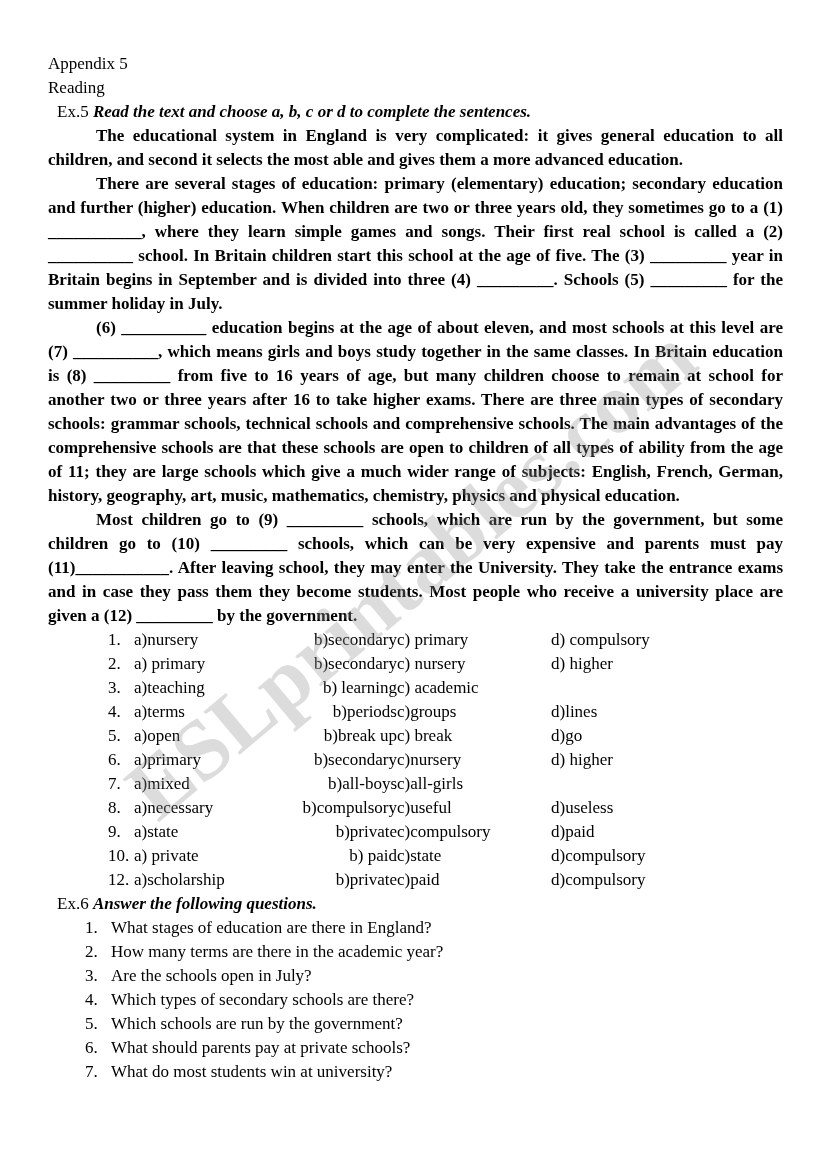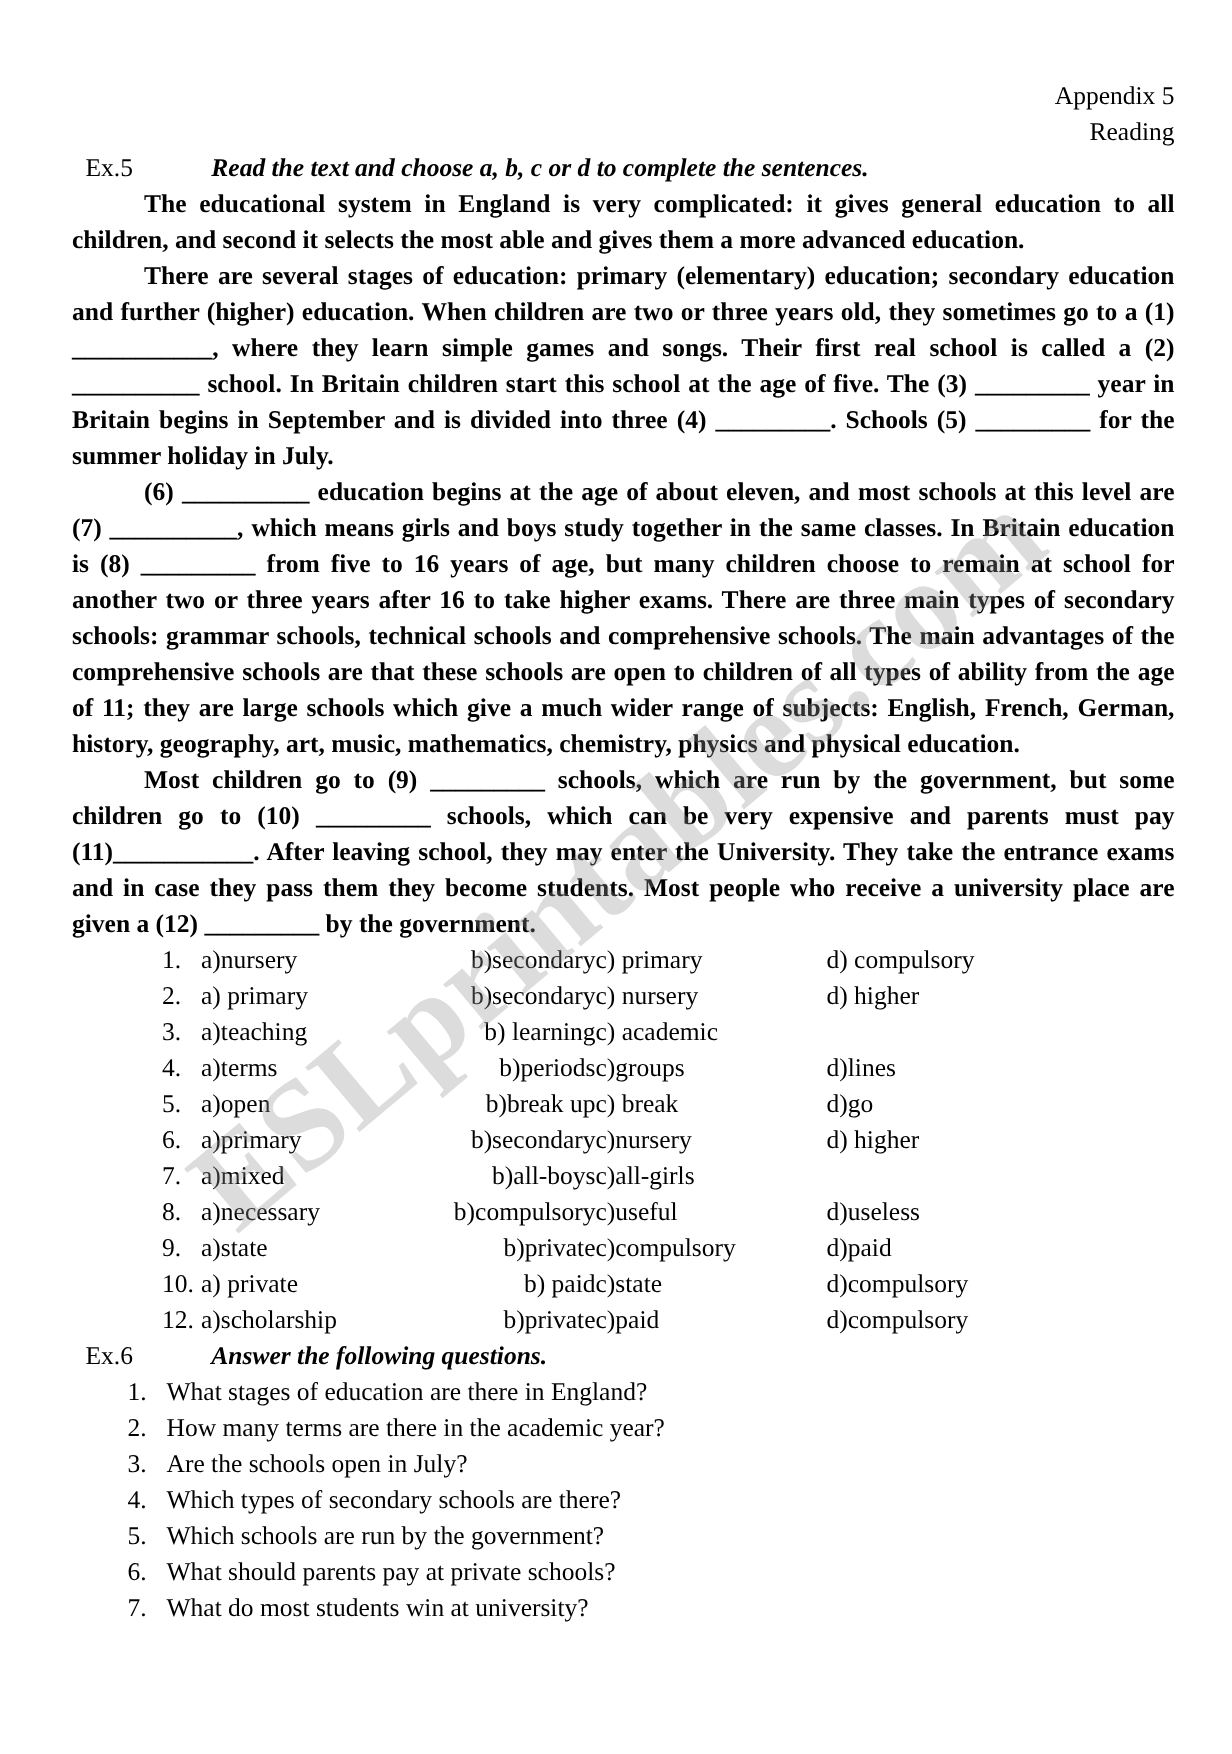--- a/index.html
+++ b/index.html
@@ -23,24 +23,24 @@
     top: 49%;
     transform: translate(-50%, -50%) rotate(-40deg);
     font-family: "Liberation Serif", serif;
     font-size: 86px;
     font-weight: bold;
     color: rgba(145,145,145,0.32);
     white-space: nowrap;
     z-index: 2;
     pointer-events: none;
   }
-  .center { text-align: right; }
+  .center { text-align: left; }
   .ex-line { margin: 0 0 0 9px; }
   .ex-label { font-weight: normal; }
-  .ex-instruction { font-weight: bold; font-style: italic; margin-left: 48px; }
+  .ex-instruction { font-weight: bold; font-style: italic; }
   .heading { text-align: center; letter-spacing: 0.5px; }
   .para { margin: 0; text-align: justify; text-indent: 48px; font-weight: bold; }
   .options { margin-left: 60px; }
   .opt-row { display: flex; }
   .opt-row .c-num { width: 26px; flex: 0 0 26px; }
   .opt-row .c-a   { width: 124px; flex: 0 0 124px; }
   .opt-row .c-b   { width: 139px; flex: 0 0 139px; text-align: right; }
   .opt-row .c-c   { width: 126px; flex: 0 0 126px; }
   .opt-row .c-d   { flex: 1; margin-left: 28px; }
   .questions { margin-left: 37px; }

